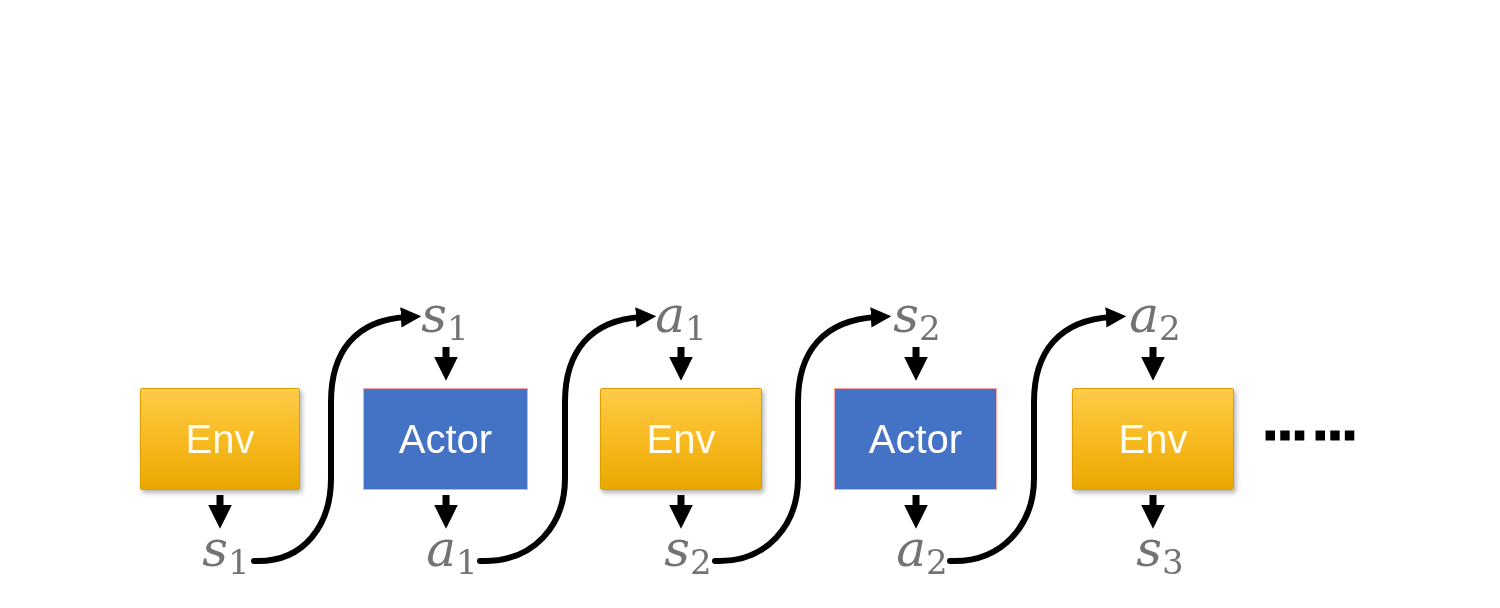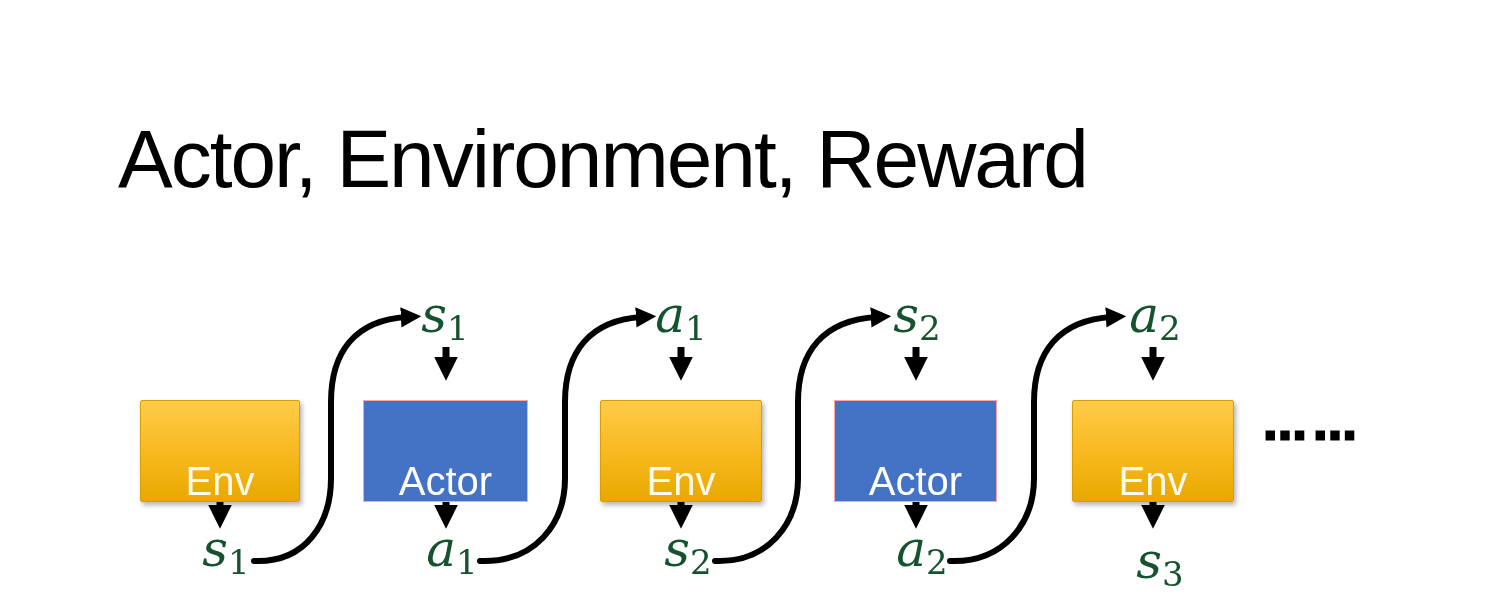--- a/index.html
+++ b/index.html
@@ -8,22 +8,22 @@
     overflow:hidden;font-family:"Liberation Sans",sans-serif;
   }
   .title{
     position:absolute;left:118px;top:112px;margin:0;
     font-size:82px;font-weight:300;letter-spacing:-2px;color:#000;
     font-family:"Liberation Sans",sans-serif;white-space:nowrap;
   }
   .arrow-layer{position:absolute;left:0;top:0;width:1500px;height:608px;pointer-events:none;}
   .box{
     position:absolute;top:388px;height:102px;box-sizing:border-box;
-    display:flex;align-items:flex-end;justify-content:center;
-    font-size:40px;line-height:1;margin-top:12px;
+    display:flex;align-items:center;justify-content:center;
+    font-size:40px;line-height:1;
   }
   .box.env{
     background:linear-gradient(180deg,#FFCB49 0%,#F6B81D 55%,#E9A800 100%);
     color:#FFFBEE;
     border:1px solid #D99E00;
     box-shadow:2px 3px 5px rgba(0,0,0,0.30);
     border-radius:2px;
   }
   .box.actor{
     background:#4472C4;
@@ -31,46 +31,45 @@
     border:1px solid #fca5a5;
   }
   .env-1{left:140px;width:160px;}
   .actor-1{left:363px;width:165px;}
   .env-2{left:600px;width:162px;}
   .actor-2{left:834px;width:163px;}
   .env-3{left:1072px;width:162px;}
   .math{
     position:absolute;transform:translateX(-50%);
     font-family:"DejaVu Serif",serif;font-style:italic;
-    font-size:50px;line-height:1;color:#14532d;white-space:nowrap;
+    font-size:50px;line-height:1;color:#737373;white-space:nowrap;
   }
   .math sub{
     font-style:normal;font-size:34px;line-height:1;vertical-align:-0.24em;
   }
   .t-1{left:445px;top:290px;}
   .t-2{left:681px;top:290px;}
   .t-3{left:917px;top:290px;}
   .t-4{left:1155px;top:290px;}
   .b-1{left:226px;top:524px;}
   .b-2{left:452px;top:524px;}
   .b-3{left:688px;top:524px;}
   .b-4{left:922px;top:524px;}
-  .b-5{left:1160px;top:524px;margin-top:12px;}
+  .b-5{left:1160px;top:524px;}
   .dots{
     position:absolute;left:1262px;top:400px;
     font-size:46px;font-weight:bold;letter-spacing:4px;color:#000;
     -webkit-text-stroke:3px #000;line-height:1;
   }
 </style>
 </head>
 <body>
 
 <div class="stage">
 
-  <h1 class="title">Actor, Environment, Reward</h1>
 
   <svg class="arrow-layer" width="1500" height="608" viewBox="0 0 1500 608" xmlns="http://www.w3.org/2000/svg">
     <defs>
       <marker id="ah" viewBox="0 0 10 10" refX="3" refY="5" markerWidth="3.4" markerHeight="3.4" orient="auto-start-reverse">
         <path d="M0,0 L10,5 L0,10 Z" fill="#000000"></path>
       </marker>
     </defs>
 
     <line x1="446" y1="347" x2="446" y2="364" stroke="#000" stroke-width="7" marker-end="url(#ah)"></line>
     <line x1="681" y1="347" x2="681" y2="364" stroke="#000" stroke-width="7" marker-end="url(#ah)"></line>

